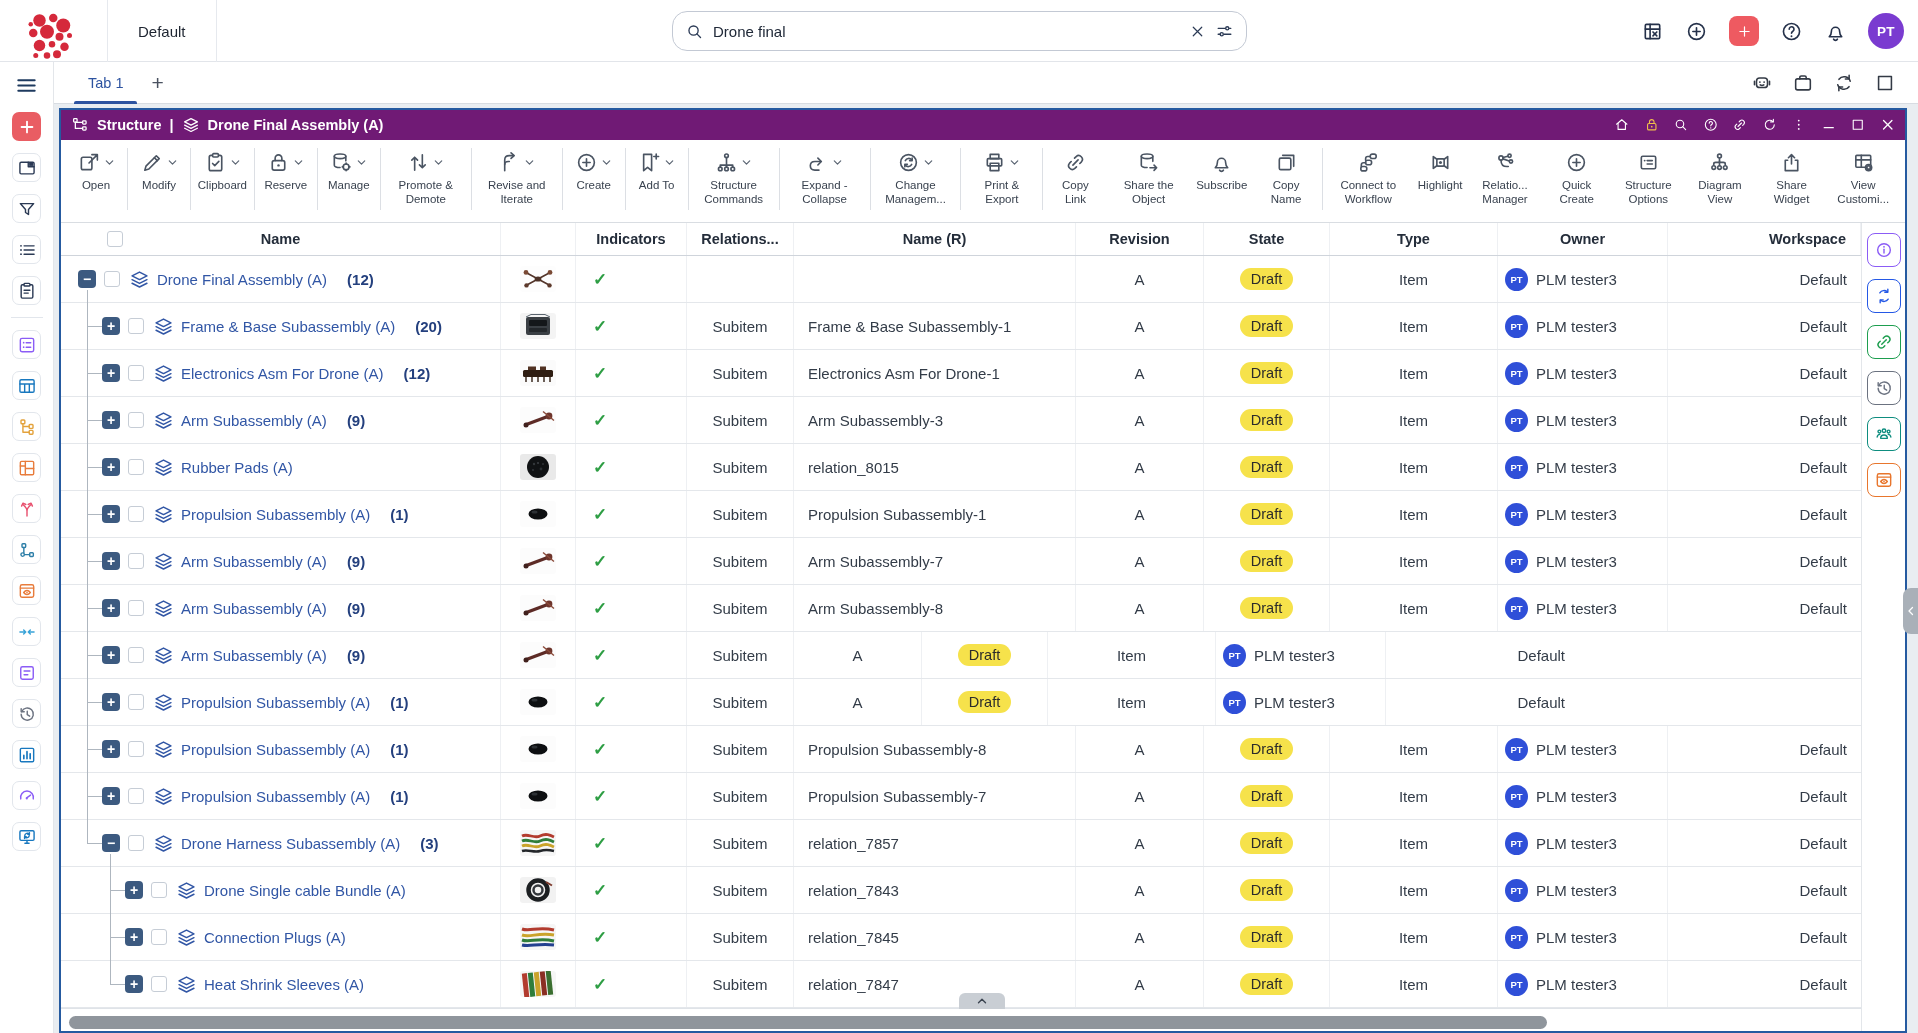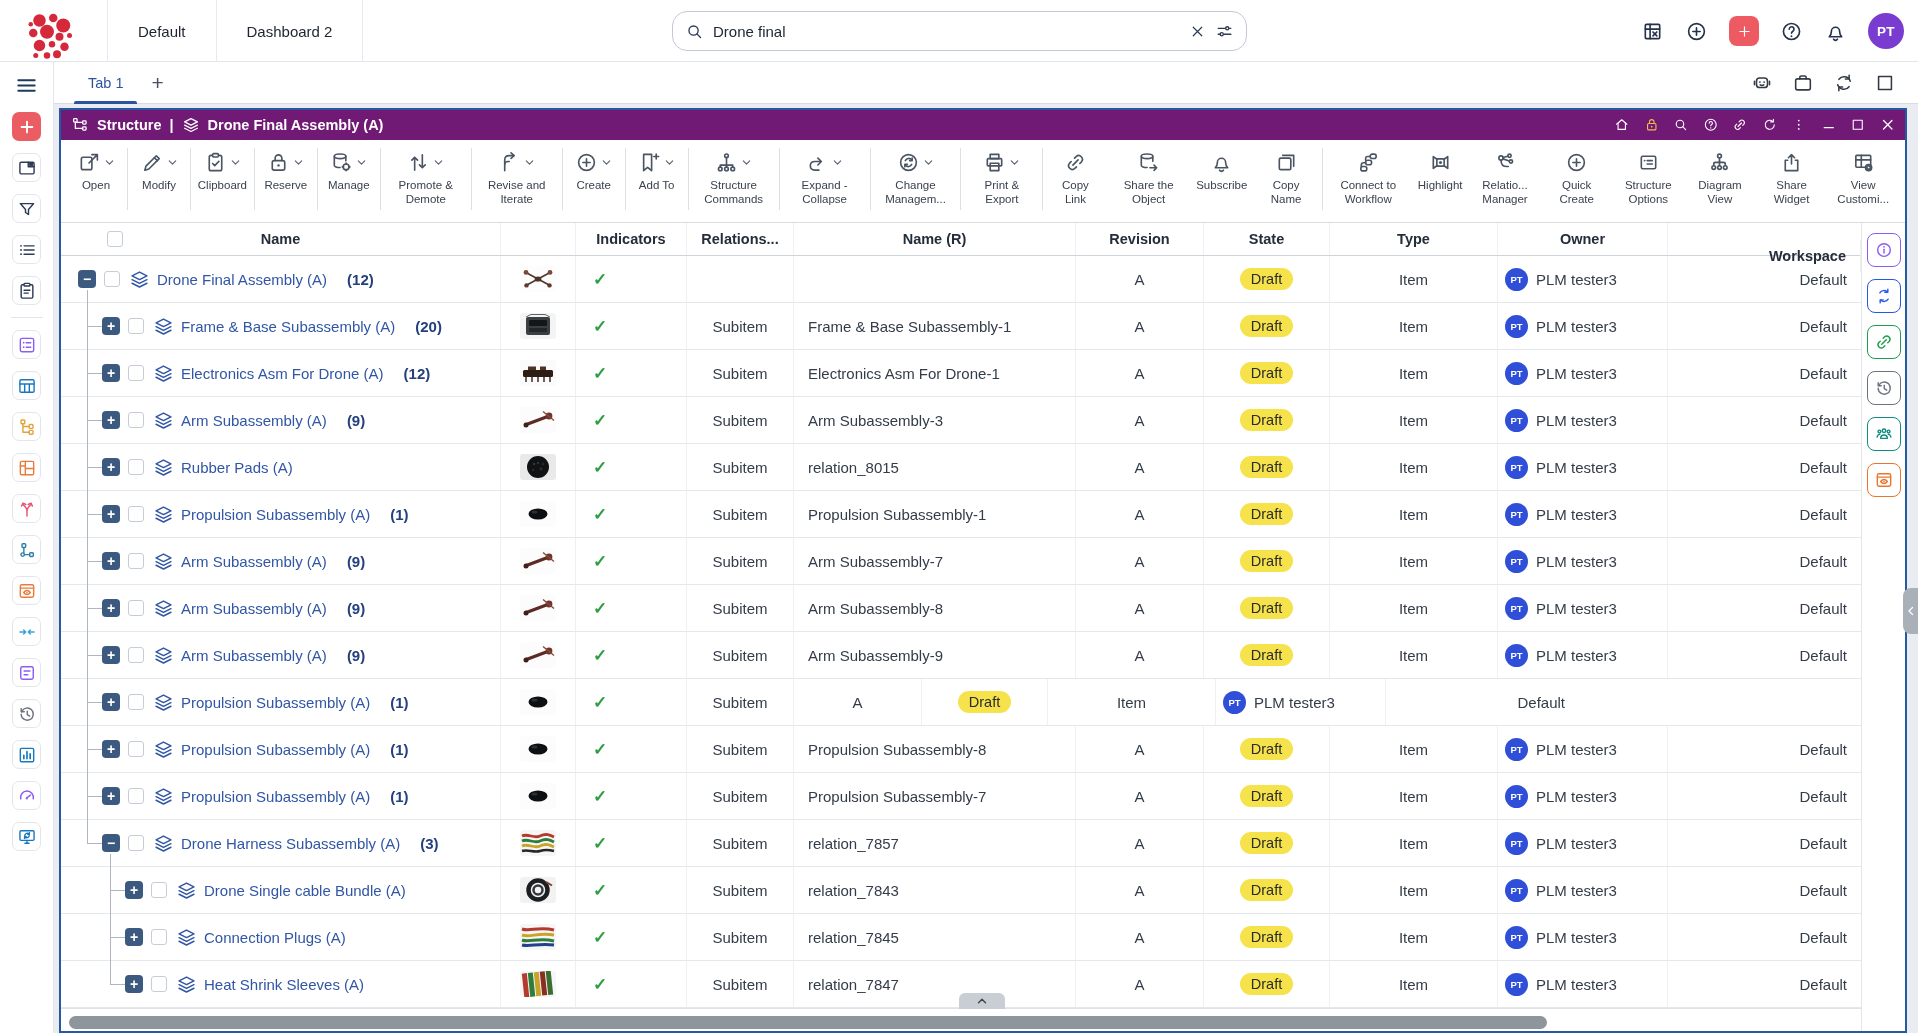--- a/index.html
+++ b/index.html
@@ -110,21 +110,20 @@
         <circle cx="20" cy="38" r="2.6"></circle>
             <circle cx="28" cy="37" r="3.2"></circle>
             <circle cx="11" cy="38" r="2"></circle>
         <circle cx="38" cy="22" r="2"></circle>
             <circle cx="7" cy="13" r="1.8"></circle>
           </g>
         </svg>
     </div>
     <div id="topnav">
         <div class="nav-item">Default</div>
-        <div class="nav-item">Dashboard 2</div>
       </div>
     <div id="searchbox">
       <span class="ic" style="width:19px;height:19px;color:#2b3a55">
           <svg viewBox="0 0 24 24" fill="none" stroke="currentColor" stroke-width="1.7" stroke-linecap="round" stroke-linejoin="round">
             <circle cx="10.8" cy="10.8" r="5.8"></circle>
             <path d="M15 15l4.6 4.6"></path>
           </svg>
         </span>
       <input value="Drone final" style="">
       <span class="ic" style="width:17px;height:17px;color:#2b3a55;cursor:pointer">
@@ -856,21 +855,21 @@
               <div id="hdr-cb" class="cb"></div>
             <div class="hcell" style="width: 440px;">Name</div>
                 <div class="hcell" style="width: 75px;"></div>
                 <div class="hcell" style="width: 111px;">Indicators</div>
                 <div class="hcell" style="width: 107px;">Relations...</div>
                 <div class="hcell" style="width: 282px;">Name (R)</div>
                 <div class="hcell" style="width: 128px;">Revision</div>
                 <div class="hcell" style="width: 126px;">State</div>
                 <div class="hcell" style="width: 168px;">Type</div>
                 <div class="hcell" style="width: 170px;">Owner</div>
-                <div class="hcell right" style="width: 193px; margin-top: 17px;">Workspace</div>
+                <div class="hcell right" style="width: 193px;">Workspace</div>
               </div>
             <div id="grid-body">
                 <div class="grow">
                   <div class="gcell tree-cell" style="width:440px;padding-left:17px">
                     <div class="tg">−</div>
                     <div class="cb row-cb"></div>
                     <span class="ic stack-ic">
                       <svg viewBox="0 0 24 24" fill="none" stroke="currentColor" stroke-width="1.7" stroke-linecap="round" stroke-linejoin="round">
                         <path d="M3.5 7.8L12 3.5l8.5 4.3L12 12.1z"></path>
                         <path d="M3.5 12.2L12 16.5l8.5-4.3"></path>
@@ -1280,23 +1279,20 @@
                         <circle cx="29" cy="9" r="3.4" fill="#6e352c"></circle>
                         <circle cx="6" cy="18" r="2.5" fill="#40201c"></circle>
                         <path d="M23 4.5l11 9" stroke="#8a4a3a" stroke-width="1.4"></path>
                       </svg></span>
                   </div>
                   <div class="gcell" style="width:111px">
                     <span class="check">✓</span>
                   </div>
                   <div class="gcell center" style="width:107px">
                     <span>Subitem</span>
-                  </div>
-                  <div class="gcell" style="width:282px;padding-left:14px">
-                    <span>Arm Subassembly-9</span>
                   </div>
                   <div class="gcell center" style="width:128px">
                     <span>A</span>
                   </div>
                   <div class="gcell center" style="width:126px">
                     <span class="badge">Draft</span>
                   </div>
                   <div class="gcell center" style="width:168px">
                     <span>Item</span>
                   </div>

